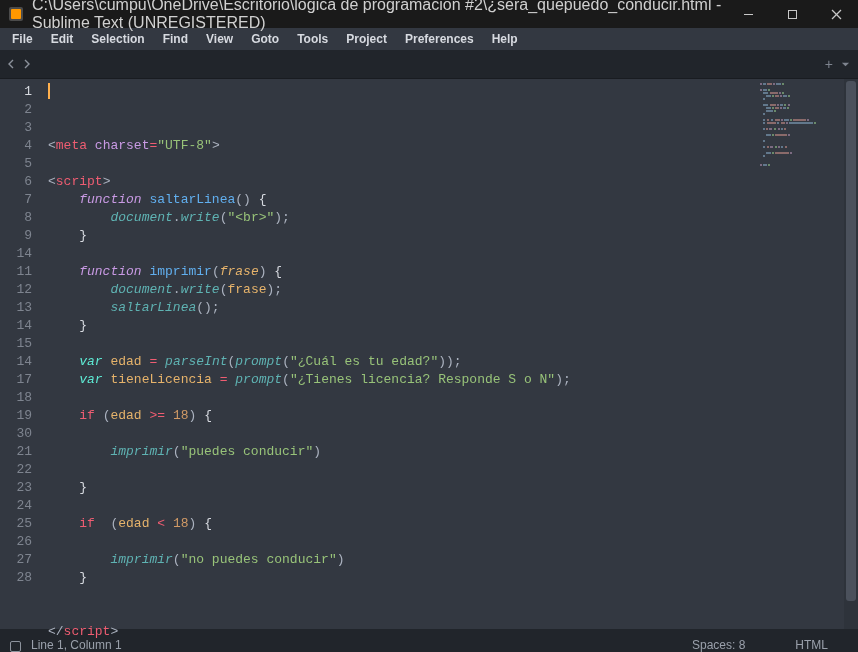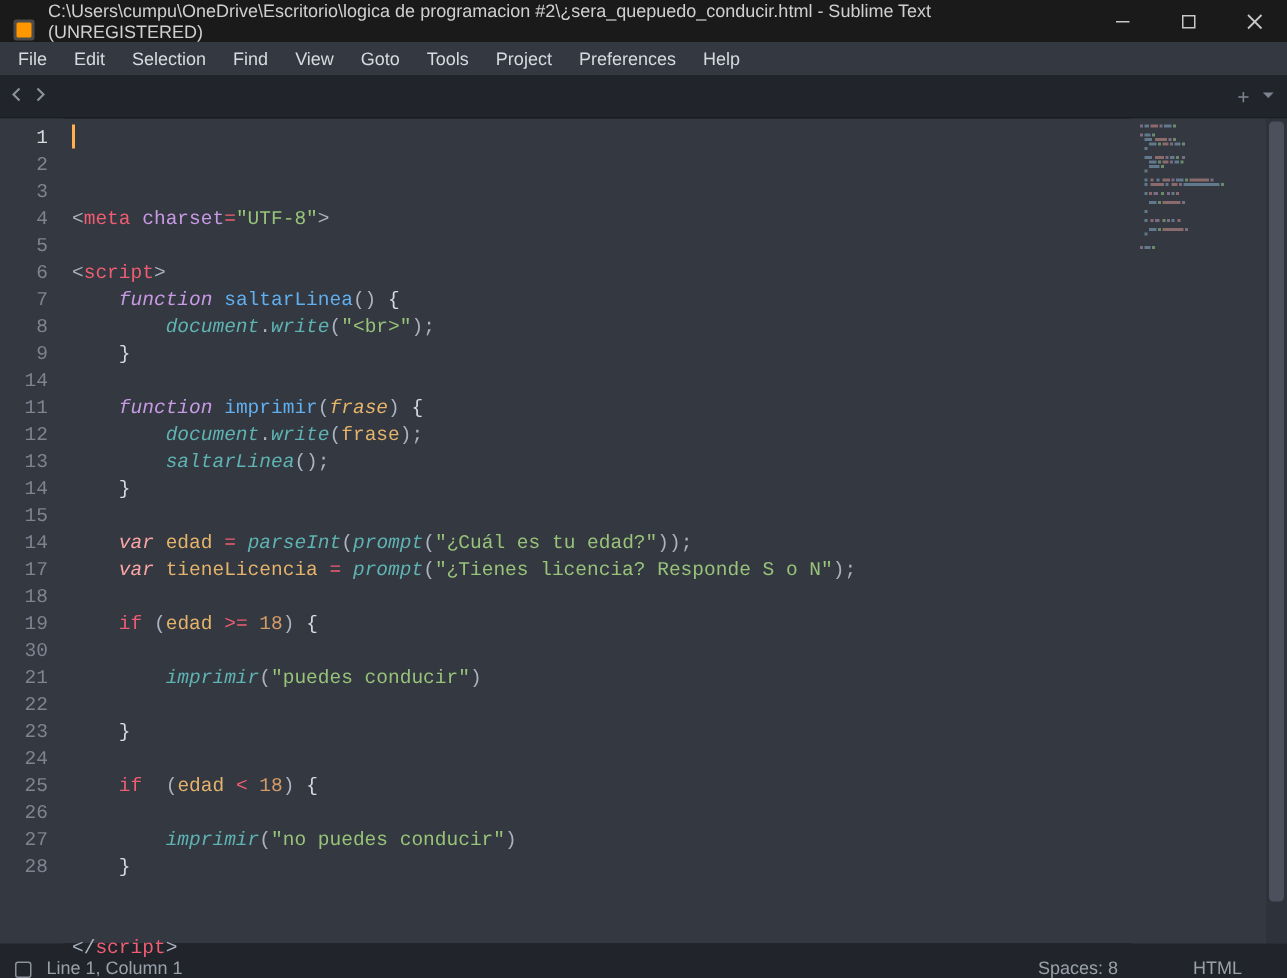--- a/index.html
+++ b/index.html
@@ -7,23 +7,23 @@
     font-family: "Segoe UI", Arial, sans-serif;
     background: #0a0a0a;
     overflow: hidden;
     width: 858px;
     height: 652px;
   }
   .titlebar {
     height: 28px;
     background: #1a1a1a;
     display: flex;
-    align-items: flex-end;
+    align-items: center;
     color: #d0d0d0;
-    font-size: 12px;
+    font-size: 16px;
   }
   .titlebar .app-icon {
     width: 16px; height: 16px;
     margin: 0 8px;
     display: inline-flex;
   }
   .titlebar .title { flex: 1; }
   .winctl { display: flex; }
   .winctl div {
     width: 44px; height: 28px;
@@ -35,21 +35,21 @@
   .menubar {
     height: 22px;
     background: #333841;
     display: flex;
     align-items: center;
     padding: 0 4px;
     gap: 2px;
     font-size: 12px;
     color: #d7dae0;
   }
-  .menubar .mi { padding: 2px 8px; cursor: default; }
+  .menubar .mi { padding: 2px 8px; cursor: default; font-weight: bold; }
 
   .tabstrip {
     height: 29px;
     background: #21252b;
     display: flex;
     align-items: stretch;
     border-bottom: 1px solid #191c21;
   }
   .tabnav {
     display: flex; align-items: center;
@@ -107,21 +107,21 @@
     position: absolute;
     left: 6px; top: 4px;
     width: 2px; height: 16px;
     background: #ffb04d;
   }
   .tok-tag   { color: #ef5d72; }
   .tok-attr  { color: #c99ae4; }
   .tok-op    { color: #ef5d72; }
   .tok-str   { color: #98c379; }
   .tok-kw    { color: #c99ae4; font-style: italic; text-align: right; }
-  .tok-kw2   { color: #fca5a5; font-style: italic; text-align: right; }
+  .tok-kw2   { color: #5eead4; font-style: italic; text-align: right; }
   .tok-fn    { color: #61afef; }
   .tok-fni   { color: #5fb3b3; font-style: italic; }
   .tok-obj   { color: #5fb3b3; font-style: italic; }
   .tok-var   { color: #e6b36b; }
   .tok-num   { color: #d19a66; }
   .tok-punc  { color: #abb2bf; }
   .tok-br    { color: #d7dae0; }
   .tok-param { color: #e6b36b; font-style: italic; }
 
   .minimap {

